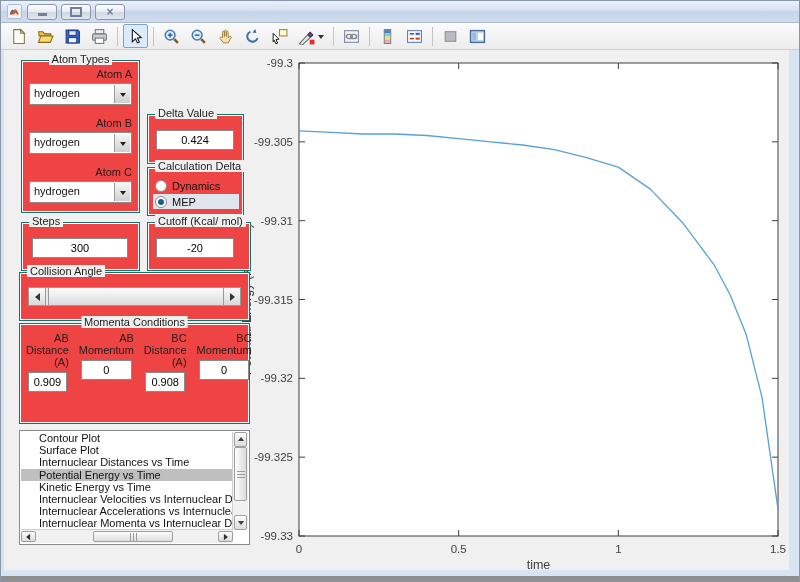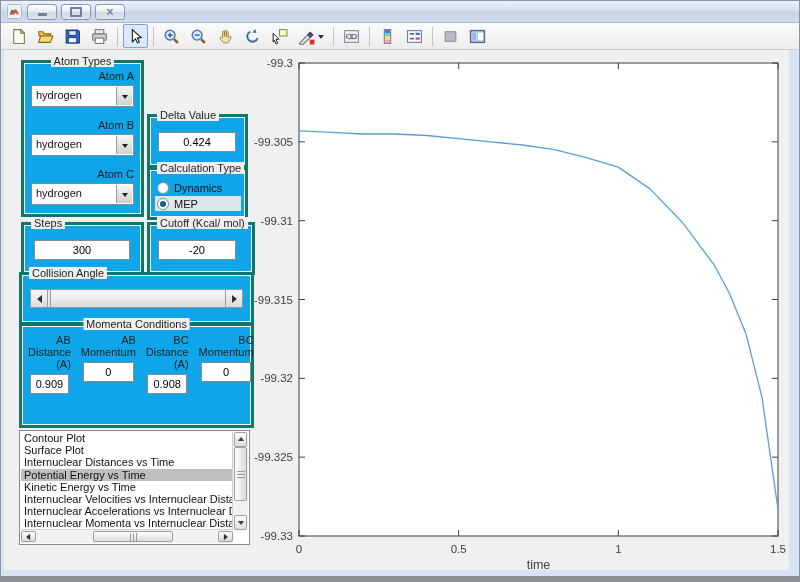--- a/index.html
+++ b/index.html
@@ -32,21 +32,21 @@
   .tsep{width:1px;height:19px;background:#c4c4c4;margin:0 4px;}
 
   
   .frame{position:absolute;background:#d7e4f4;z-index:5;}
   .frame-left{left:0;top:49px;width:3px;bottom:11px;}
   .frame-right{right:0;top:49px;width:10px;bottom:11px;}
   .frame-bottom{left:0;right:0;bottom:5px;height:6px;}
   .frame-band{position:absolute;left:0;right:0;bottom:0;height:5px;background:#8f8f8f;z-index:5;}
 
   
-  .gbox{position:absolute;z-index:2;border:3px solid #0f766e;box-shadow:inset 0 0 0 1px #fbfbfb;background:#0ea5e9;}
+  .gbox{position:absolute;z-index:2;border:1px solid #0f766e;box-shadow:inset 0 0 0 1px #fbfbfb;background:#ef4444;}
   .gbox-title{position:absolute;top:-8px;left:7px;background:#f0f0f0;padding:0 3px;font-size:11px;color:#1e1e1e;white-space:nowrap;}
   .gbox-title.centered{left:50%;transform:translateX(-50%);}
   .ctl-label{font-size:11px;color:#1e1e1e;text-align:right;}
   .edit{display:block;border:1px solid #8a8a8a;background:#fff;font-family:"Liberation Sans",sans-serif;
     font-size:11px;text-align:center;height:18px;padding:0;box-sizing:content-box;}
   .btn-update{position:absolute;z-index:2;border:1px solid #777;border-radius:3px;
     background:linear-gradient(#ffffff,#f3f3f3 45%,#e0e0e0);font-size:11px;color:#111;
     display:flex;align-items:center;justify-content:center;font-family:"Liberation Sans",sans-serif;}
 
   
@@ -81,21 +81,21 @@
   .tri-d{width:0;height:0;border:4px solid transparent;border-top:5px solid #444;margin-top:4px;}
 
   
   .ic-grid{position:absolute;left:6px;right:6px;top:8px;display:grid;grid-template-columns:1fr 1fr 1fr 1fr;column-gap:10px;row-gap:9px;}
   .ic-cell .ctl-label{margin-bottom:4px;}
   .ic-cell .edit{width:88%;margin:0 auto;}
 
   
   .listbox{position:absolute;z-index:2;background:#fff;border:1px solid #8a8a8a;}
   .lb-items{position:absolute;left:1px;top:1px;right:16px;bottom:14px;overflow:hidden;}
-  .lb-item{font-size:11px;line-height:12.2px;white-space:nowrap;color:#111;padding-left:3px;}
+  .lb-item{font-size:11px;line-height:12.2px;white-space:nowrap;color:#111;padding-left:18px;}
   .lb-item.selected{background:#bfbfbf;}
   .sb{position:absolute;background:#f1f1f1;}
   .sb-v{right:1px;top:1px;bottom:14px;width:15px;border-left:1px solid #d0d0d0;}
   .sb-h{left:1px;bottom:1px;right:16px;height:13px;border-top:1px solid #d0d0d0;}
   .sb-btn{position:absolute;background:linear-gradient(#fdfdfd,#dcdcdc);border:1px solid #9f9f9f;border-radius:2px;
     display:flex;align-items:center;justify-content:center;}
   .sb-v .sb-btn{left:1px;right:1px;height:13px;}
   .sb-v .sb-up{top:0;} .sb-v .sb-down{bottom:0;}
   .sb-h .sb-btn{top:1px;bottom:1px;width:13px;}
   .sb-h .sb-left{left:0;} .sb-h .sb-right{right:0;}
@@ -359,21 +359,21 @@
       </div>
   </div>
 
 
   <div class="gbox" style="left:146px;top:113px;width:95px;height:48px;">
     <span class="gbox-title">Delta Value</span>
     <input class="edit" style="position: absolute; left: 8px; top: 15px; width: 76px;" value="0.424">
   </div>
 
   <div class="gbox" style="left:146px;top:166px;width:95px;height:47px;">
-    <span class="gbox-title">Calculation Type</span>
+    <span class="gbox-title">Calculation Delta</span>
     <div id="calc-radios" style="position:absolute;left:0;right:4px;top:9px;">
         <div class="radio-row">
           <span class="radio"></span>
           <span class="radio-label">Dynamics</span>
         </div>
         <div class="radio-row hl">
           <span class="radio checked"></span>
           <span class="radio-label">MEP</span>
         </div>
       </div>

